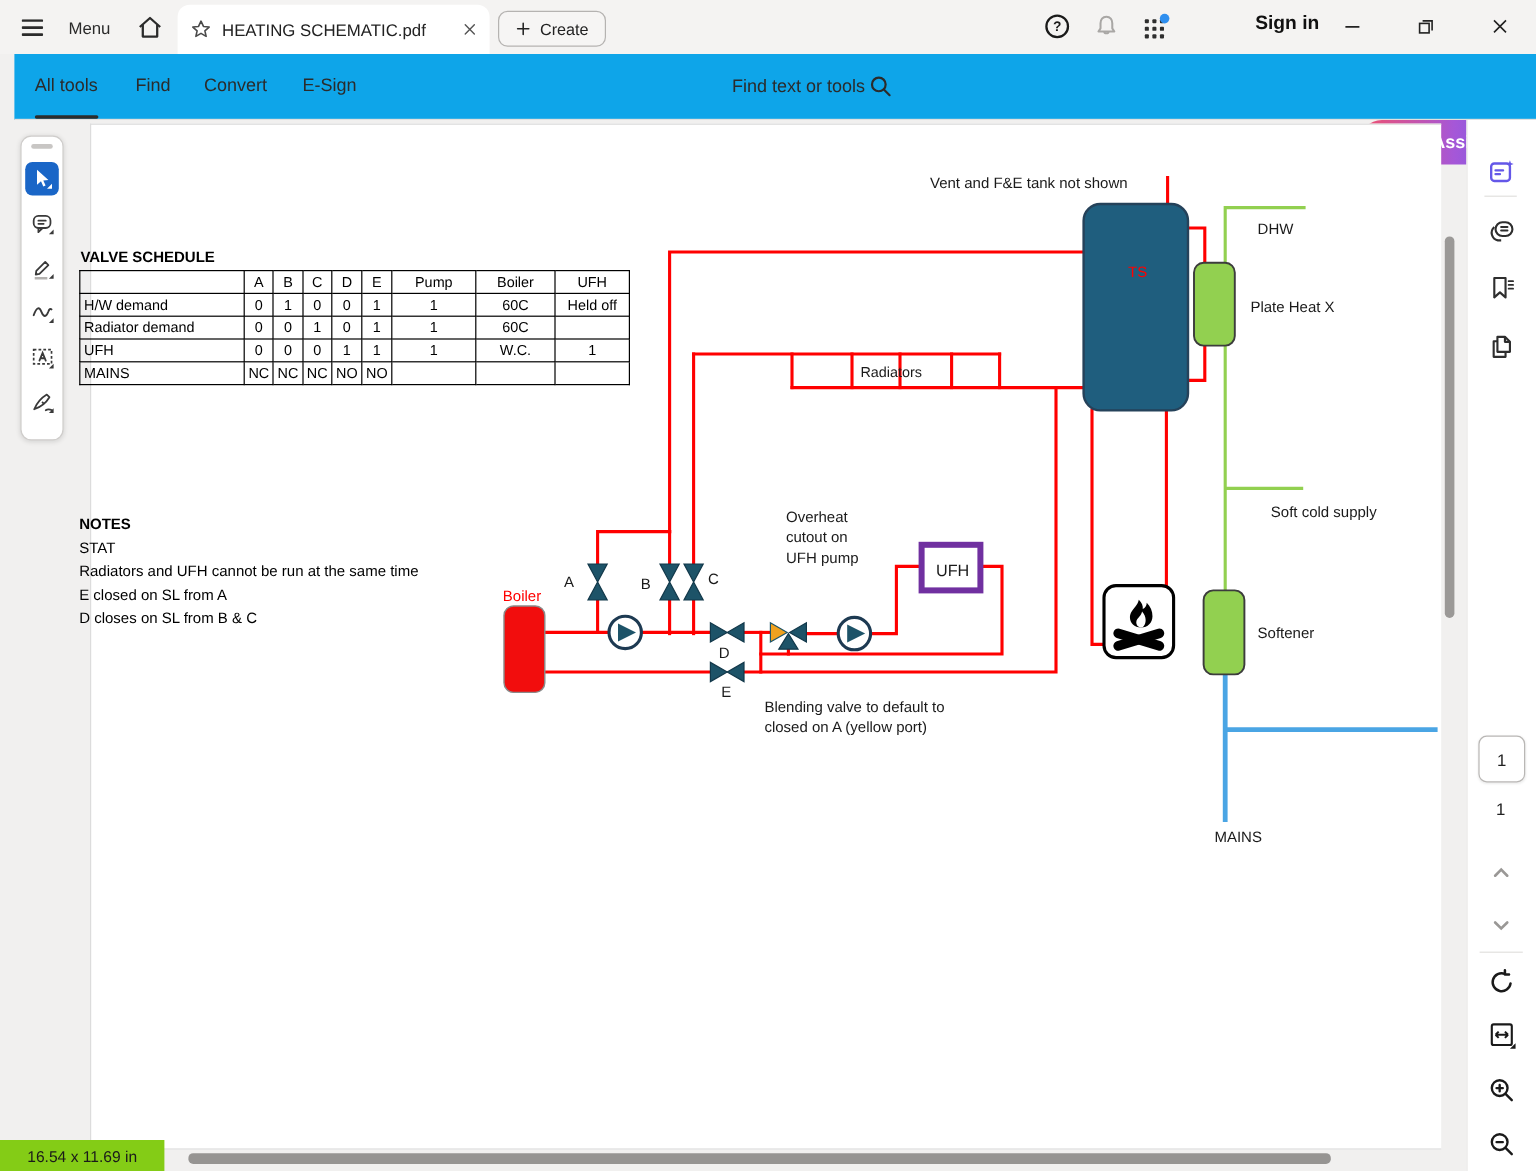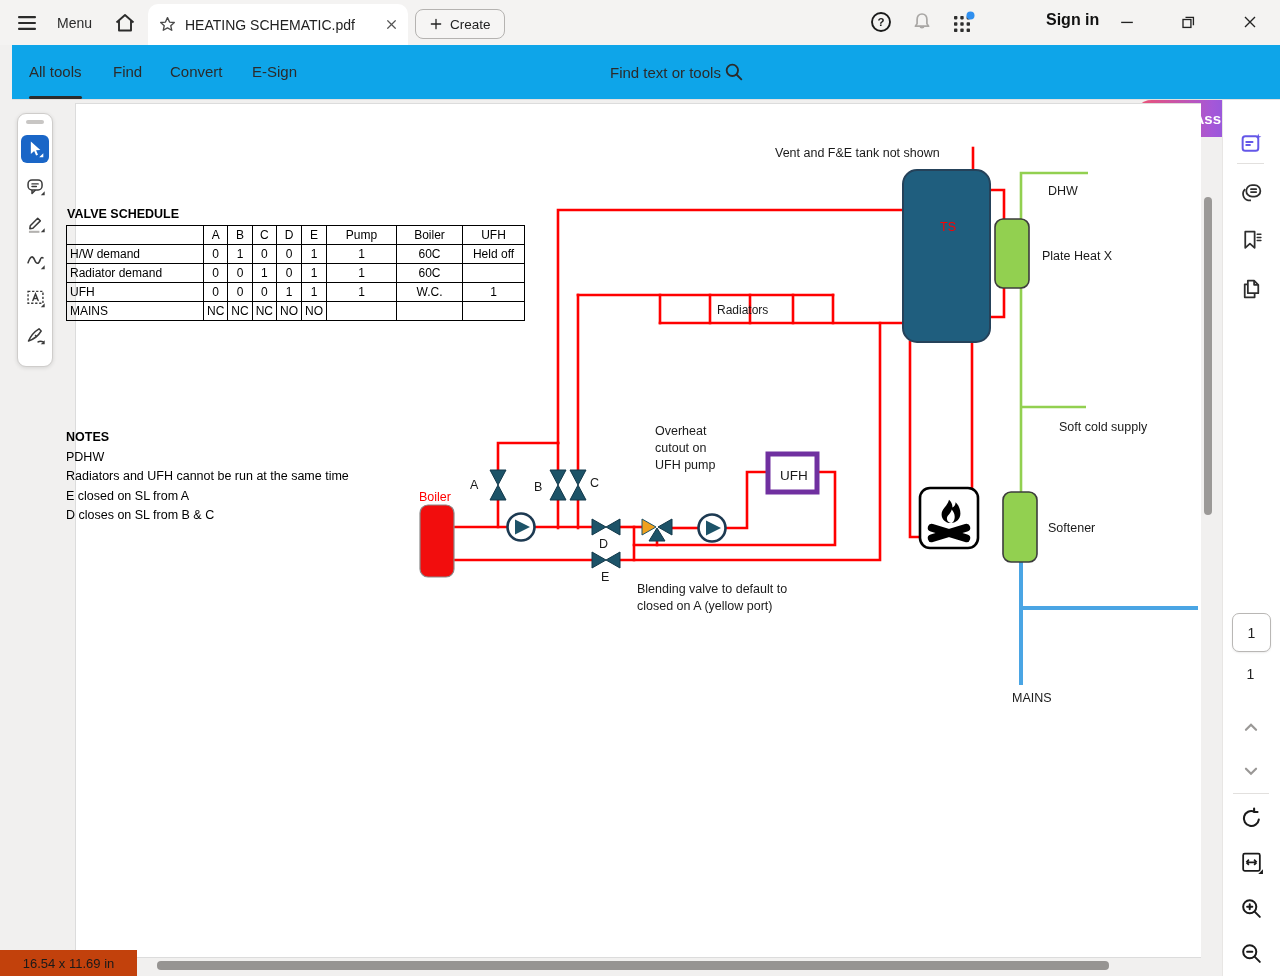--- a/index.html
+++ b/index.html
@@ -54,21 +54,21 @@
   
   .right-bar{left:1222px;top:100px;width:58px;height:876px;background:#fff;border-left:1px solid #e8e6e4;box-sizing:border-box;}
   .rtool{left:1237px;width:28px;height:28px;display:flex;align-items:center;justify-content:center;}
   .rdiv{left:1237px;width:27px;height:1px;background:#e2e0de;}
   .page-box{left:1232px;top:613px;width:37px;height:37px;border:1px solid #b9b7b5;border-radius:7px;background:#fff;
       display:flex;align-items:center;justify-content:center;font-size:14px;color:#222;box-shadow:0 1px 2px rgba(0,0,0,.08);}
   .page-total{left:1232px;top:666px;width:37px;text-align:center;font-size:14px;color:#222;}
   
   .vthumb{left:1204px;top:197px;width:8px;height:318px;background:#9b9997;border-radius:4px;}
   .hthumb{left:157px;top:961px;width:952px;height:9px;background:#969492;border-radius:4px;}
-  .size-box{left:0;top:950px;width:137px;height:26px;background:#c2410c;display:flex;align-items:center;justify-content:center;
+  .size-box{left:0;top:950px;width:137px;height:26px;background:#84cc16;display:flex;align-items:center;justify-content:center;
       font-size:13px;color:#1a1a1a;}
   svg{display:block;}
   text{font-family:"Liberation Sans","DejaVu Sans",sans-serif;}
 </style>
 </head>
 <body>
 
 <div class="abs titlebar">
   <div class="abs menu-btn">
     <span>
@@ -321,21 +321,21 @@
           <td></td>
           <td></td>
         </tr>
       </tbody>
   </table>
 </div>
 
 <div class="abs notes">
   <div class="nt">NOTES</div>
   <div class="notes-lines">
-      <div>PDHW</div>
+      <div>STAT</div>
       <div>Radiators and UFH cannot be run at the same time</div>
       <div>E closed on SL from A</div>
       <div>D closes on  SL from B &amp; C</div>
     </div>
 </div>
 
 <svg class="abs schematic" width="1125" height="853" viewBox="75 103 1125 853">
 
   <g stroke="#92d050" stroke-width="2.6" fill="none">
     <path d="M1021,219 V173 H1088"></path>

